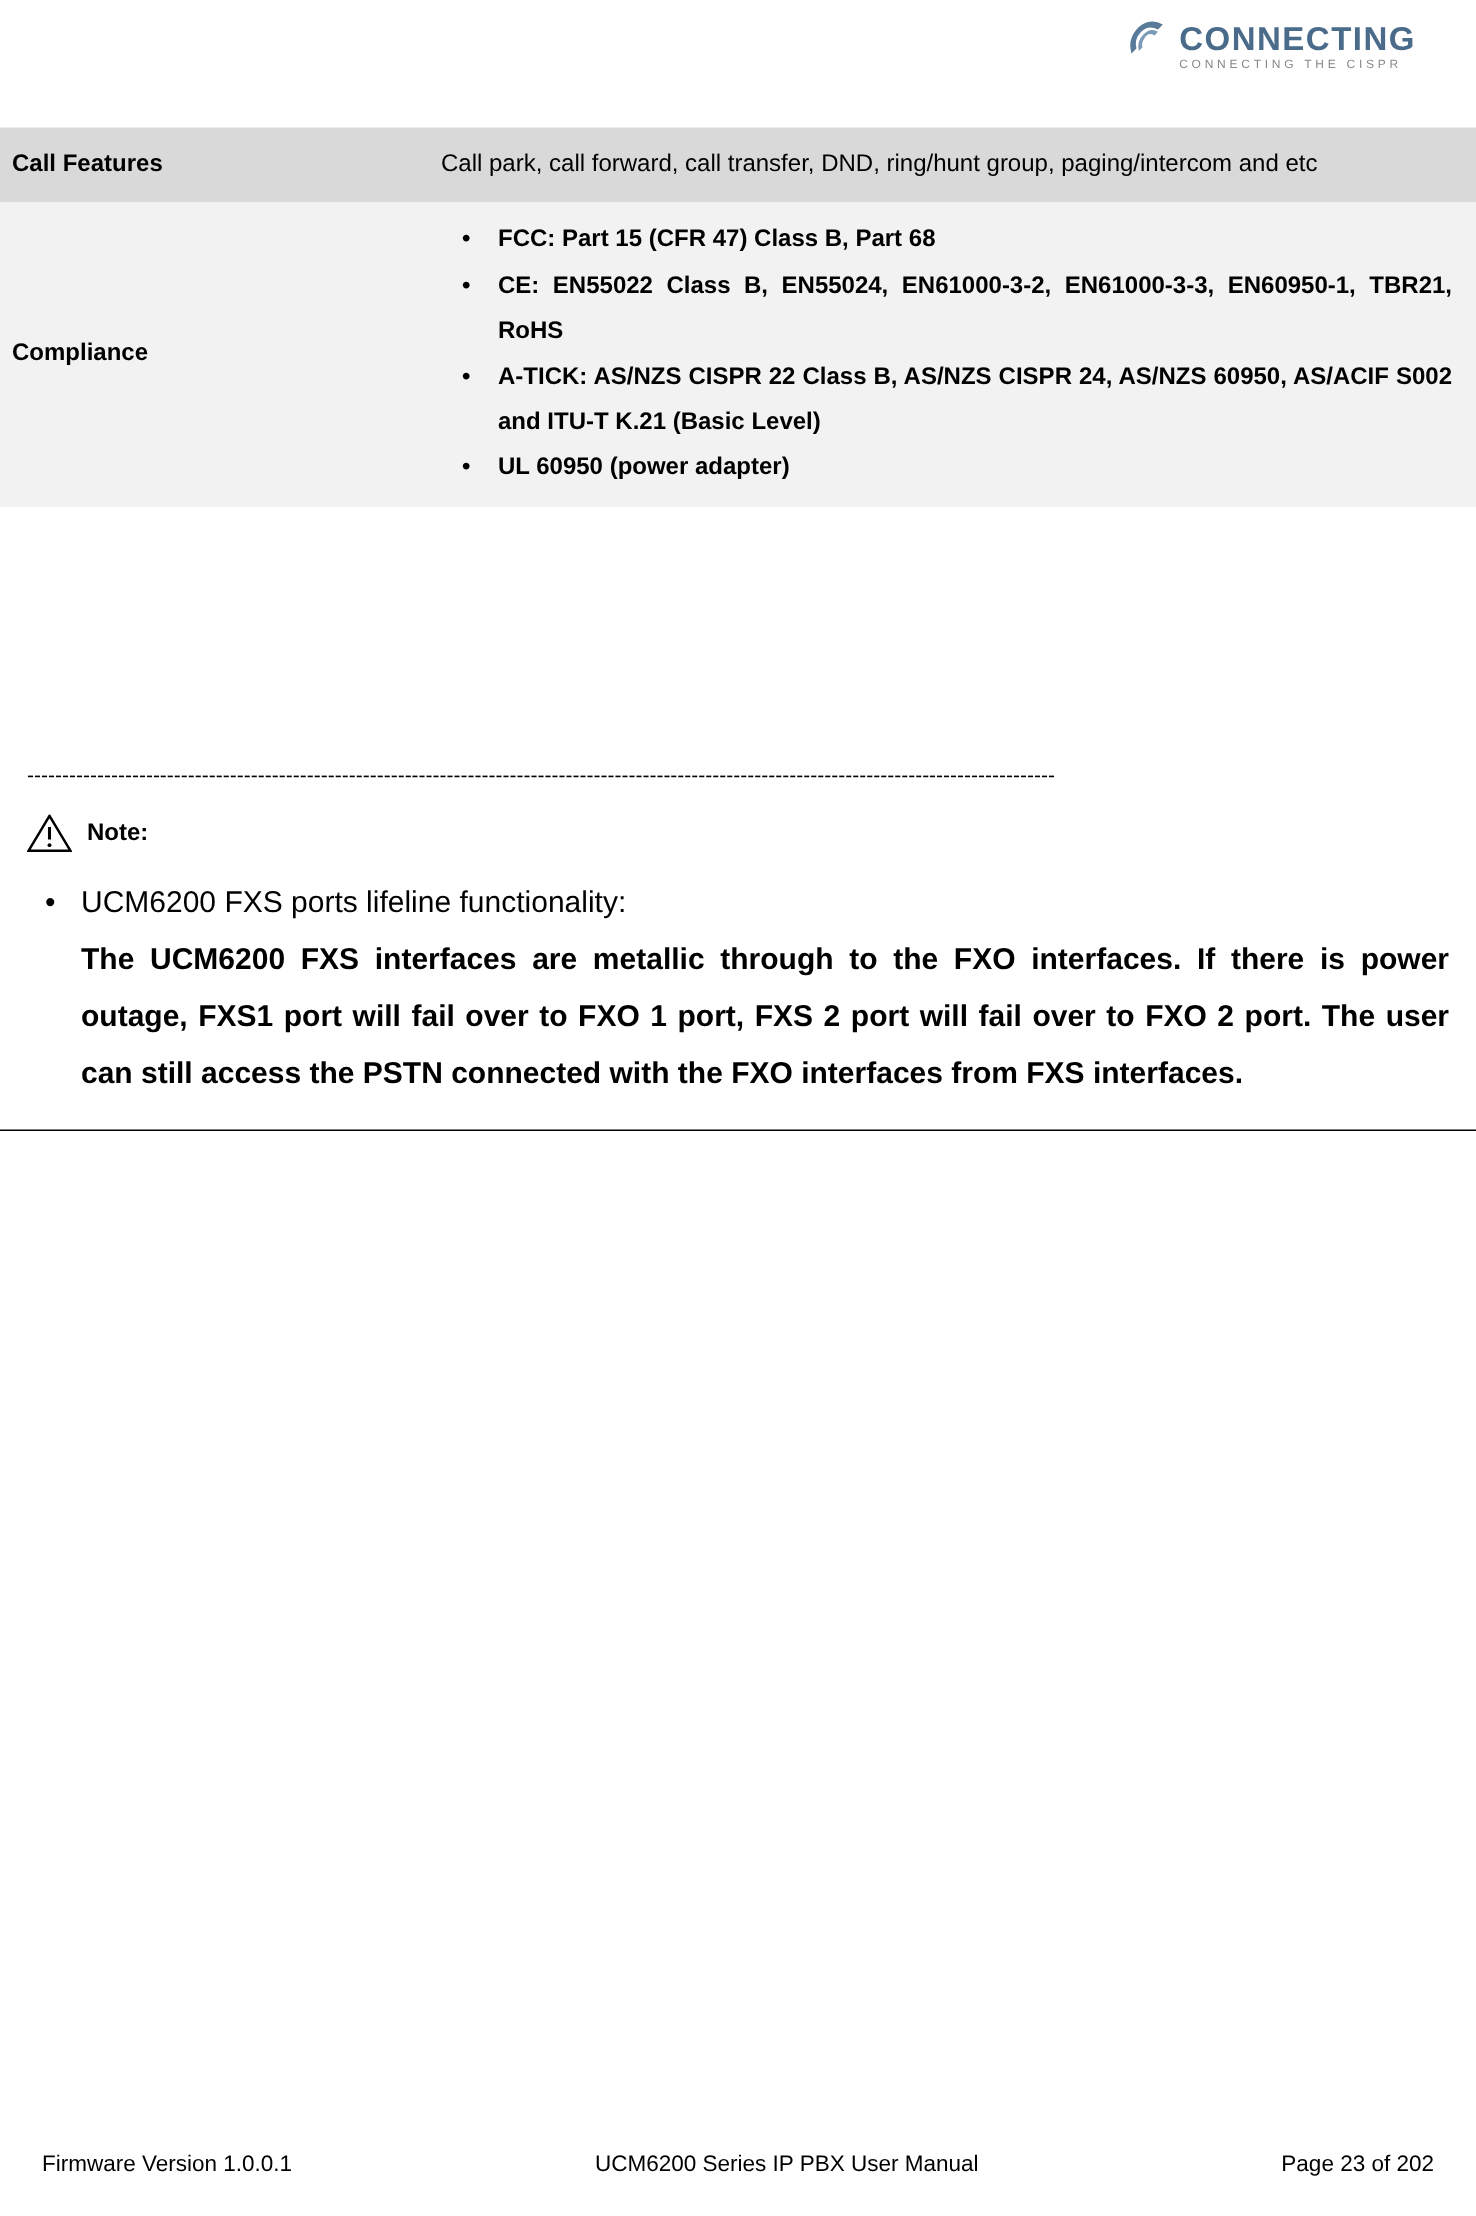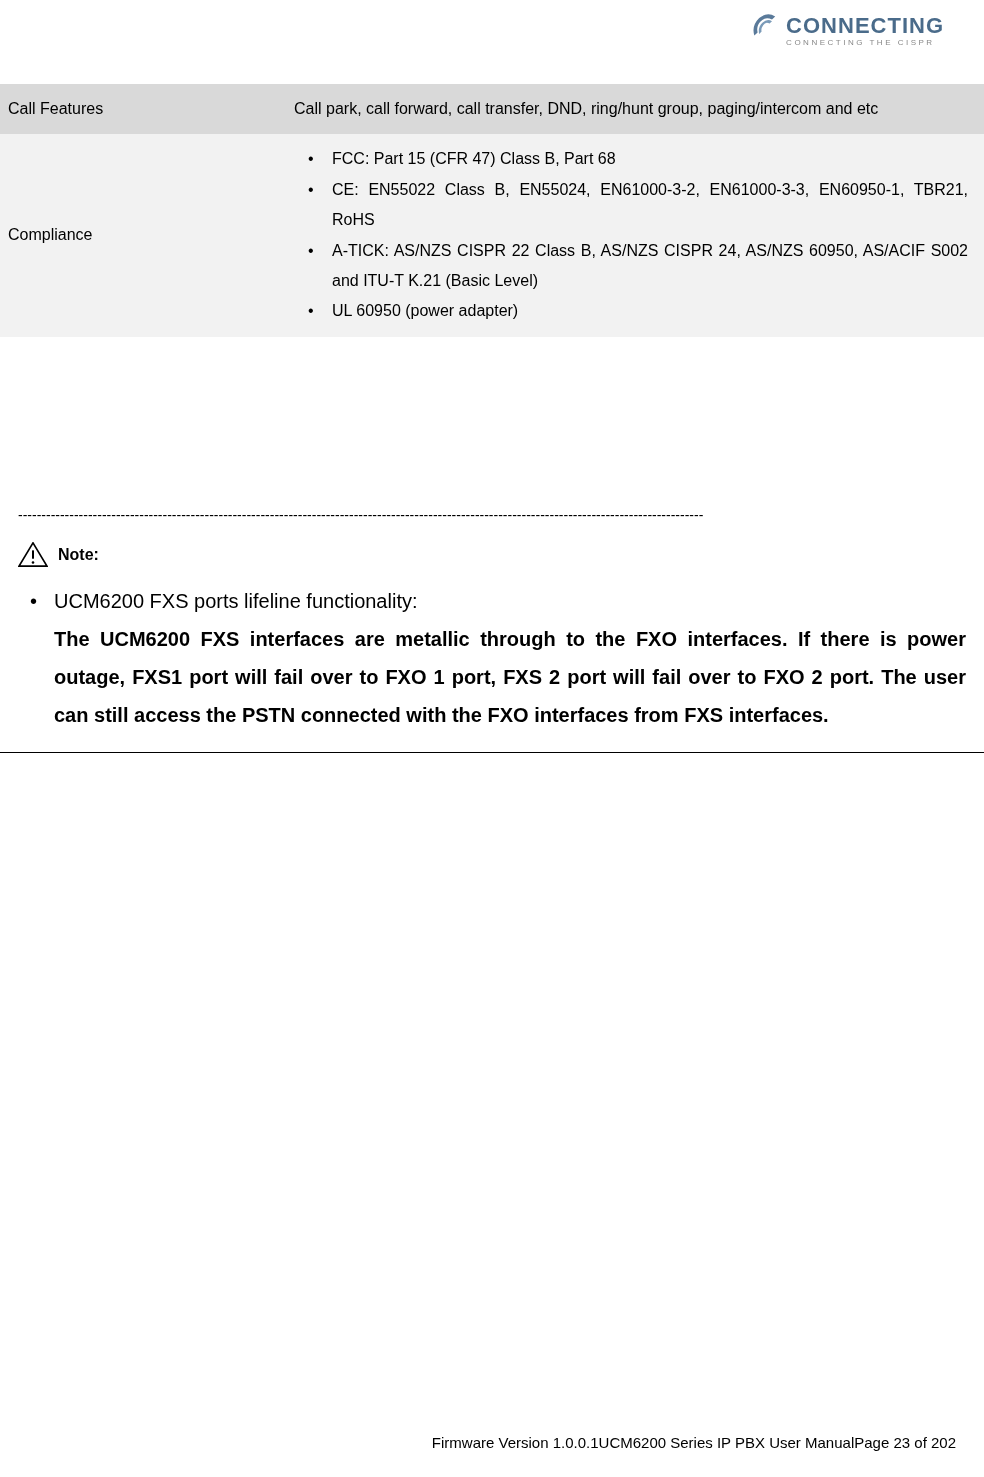--- a/index.html
+++ b/index.html
@@ -48,38 +48,39 @@
       border-collapse: collapse;
       margin-top: 15px;
     }
     .spec-table td {
       vertical-align: middle;
       font-size: 16px;
       line-height: 1.9;
     }
     .spec-label {
       width: 290px;
-      font-weight: normal;
+      font-weight: bold;
       padding: 10px 8px;
     }
     .spec-value {
       padding: 10px 16px 10px 4px;
       text-align: justify;
     }
     .row-grey { background-color: #d9d9d9; }
     .row-light { background-color: #f2f2f2; }
     .spec-value ul {
       list-style: none;
       padding-left: 4px;
     }
     .spec-value ul li {
       position: relative;
       padding-left: 34px;
       text-align: justify;
       line-height: 1.9;
+      font-weight: bold;
     }
     .spec-value ul li::before {
       content: "•";
       position: absolute;
       left: 10px;
       font-size: 16px;
     }
     .divider-line {
       margin: 170px 18px 12px 18px;
       font-size: 14px;
@@ -125,21 +126,21 @@
     }
     .note-item-title { display: block; }
     .note-item-body { display: block; font-weight: bold; }
     .page-footer {
       position: absolute;
       bottom: 26px;
       left: 0;
       width: 100%;
       padding: 0 28px;
       display: flex;
-      justify-content: flex-end;
+      justify-content: space-between;
       font-size: 15px;
     }
   </style>
 </head>
 <body>
 
 <div class="page-header">
   <div class="logo">
     <div class="logo-top">
       <svg class="logo-icon" viewBox="0 0 40 40">

